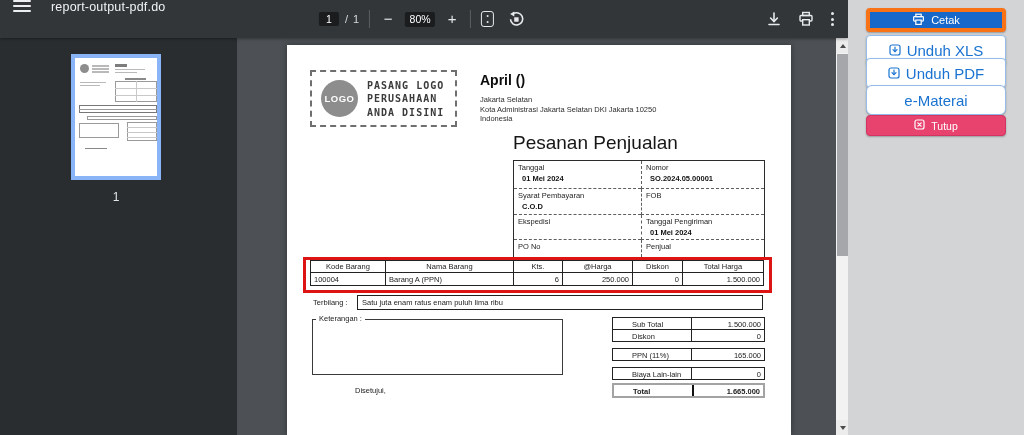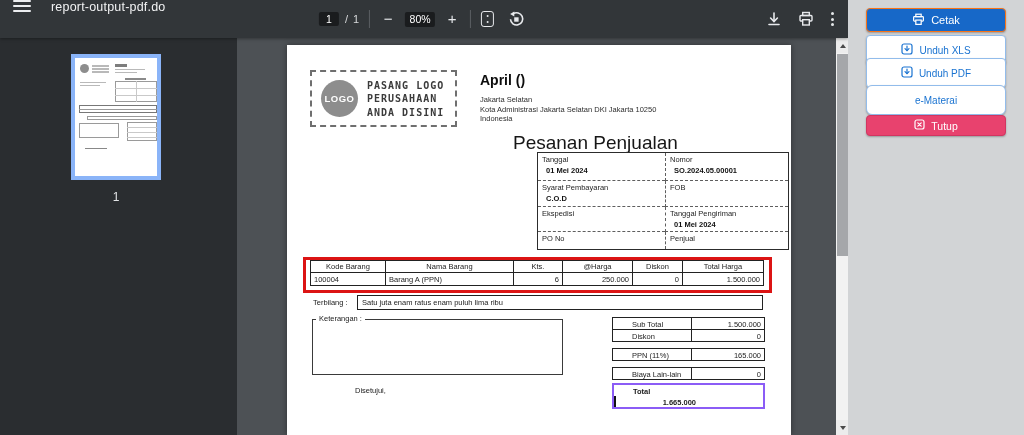--- a/index.html
+++ b/index.html
@@ -51,21 +51,21 @@
   .logo-lines { position:absolute; left:55px; top:7px; font-family:"DejaVu Sans Mono", monospace; font-weight:bold; font-size:10px; line-height:13.3px; letter-spacing:1px; color:#3b3b3b; white-space:nowrap; }
   .company { position:absolute; left:193px; top:27px; }
   .company-name { font-size:14px; font-weight:bold; color:#0d0d0d; }
   .company-addr { margin-top:7px; font-size:7.5px; line-height:9.5px; color:#2e2e2e; }
   .doc-title { position:absolute; left:226px; top:87px; width:252px; text-align:left; font-size:19px; color:#161616; }
 
   .kepada { position:absolute; left:25px; top:108px; width:176px; }
   .kepada-label { border-top:1px solid #222; border-bottom:1px solid #222; font-size:8px; padding:2.5px 1px; color:#222; }
   .kepada-value { margin-top:3px; font-size:8px; color:#222; }
 
-  .info-box { position:absolute; left:226px; top:107px; width:252px; height:98px; border:1px solid #2c2c2c; display:grid; grid-template-columns:127px 1fr; grid-template-rows:28px 26px 25px 1fr;margin-left:24px; }
+  .info-box { position:absolute; left:226px; top:115px; width:252px; height:98px; border:1px solid #2c2c2c; display:grid; grid-template-columns:127px 1fr; grid-template-rows:28px 26px 25px 1fr; }
   .cell { padding:2px 4px; overflow:hidden; }
   .cell.c2 { border-left:1px dashed #5e5e5e; }
   .cell.rb { border-bottom:1px dashed #5e5e5e; }
   .cell .lbl { font-size:7.5px; color:#242424; }
   .cell .val { font-size:7.5px; font-weight:bold; color:#111; margin:1.5px 0 0 4px; min-height:8px; }
 
   .red-box { position:absolute; left:16px; top:212px; width:469px; height:36px; border:3px solid #dc1414; z-index:9; pointer-events:none; }
   .items { position:absolute; left:23px; top:215px; width:453px; border-collapse:collapse; table-layout:fixed; }
   .items th { border:1px solid #222; font-size:7.5px; font-weight:normal; color:#1c1c1c; height:12px; text-align:center; padding:0 2px; }
   .items td { border:1px solid #222; font-size:7.5px; color:#1c1c1c; height:13px; padding:0 3px; }
@@ -75,29 +75,29 @@
   .terbilang-box { position:absolute; left:70px; top:250px; width:406px; height:15px; border:1px solid #222; font-size:7.5px; color:#1c1c1c; line-height:13px; padding-left:4px; }
 
   .ket-box { position:absolute; left:25px; top:274px; width:251px; height:56px; border:1px solid #3a3a3a; }
   .ket-lbl { position:absolute; left:29px; top:269px; background:#fff; padding:0 3px; font-size:7.5px; color:#222; z-index:6; }
   .disetujui { position:absolute; left:68px; top:341px; font-size:7.5px; color:#222; }
 
   .totals { position:absolute; left:325px; top:272px; width:153px; }
   .trow { position:absolute; left:0; width:153px; display:flex; }
   .trow .tl { width:90px; border:1px solid #222; font-size:7.5px; color:#1c1c1c; padding:2px 0 0 19px; }
   .trow .tv { width:85px; border:1px solid #222; border-left:none; font-size:7.5px; color:#1c1c1c; text-align:right; padding:2px 3px 0 0; }
-  .trow.grand { border:2px solid #8b5cf6;flex-direction:column; }
+  .trow.grand { border:2px solid #a3a3a3; }
   .trow.grand .tl { border:none; font-weight:bold; }
   .trow.grand .tv { border:none; border-left:2px solid #111; font-weight:bold; }
 
   
   .panel { position:absolute; left:848px; top:0; width:176px; height:435px; background:#d2d4d6; z-index:40; }
   .pbtn { position:absolute; left:18px; width:140px; border-radius:4px; display:flex; align-items:center; justify-content:center; gap:6px; font-size:11px; cursor:pointer; box-shadow:0 1px 2px rgba(0,0,0,.28); }
-  .pbtn.primary { top:8px; height:24px; background:#1768c8; border:1px solid #f97316; color:#fff; }
-  .pbtn.outline { height:30px; background:#fff; border:1px solid #92bceb; color:#1a73d1; font-size:10px; }
+  .pbtn.primary { top:8px; height:24px; background:#1768c8; border:4px solid #f97316; color:#fff; }
+  .pbtn.outline { height:30px; background:#fff; border:1px solid #92bceb; color:#1a73d1; font-size:15px; }
   .pbtn.o1 { top:35px; } .pbtn.o2 { top:58px; } .pbtn.o3 { top:85px;border-radius:6px; }
   .pbtn.danger { top:115px; height:21px; background:#e8426e; border:1px solid #d23561; color:#fff; font-size:10.5px; }
 </style>
 </head>
 <body>
 
 <div class="screen">
 
   <div class="viewer">
 

